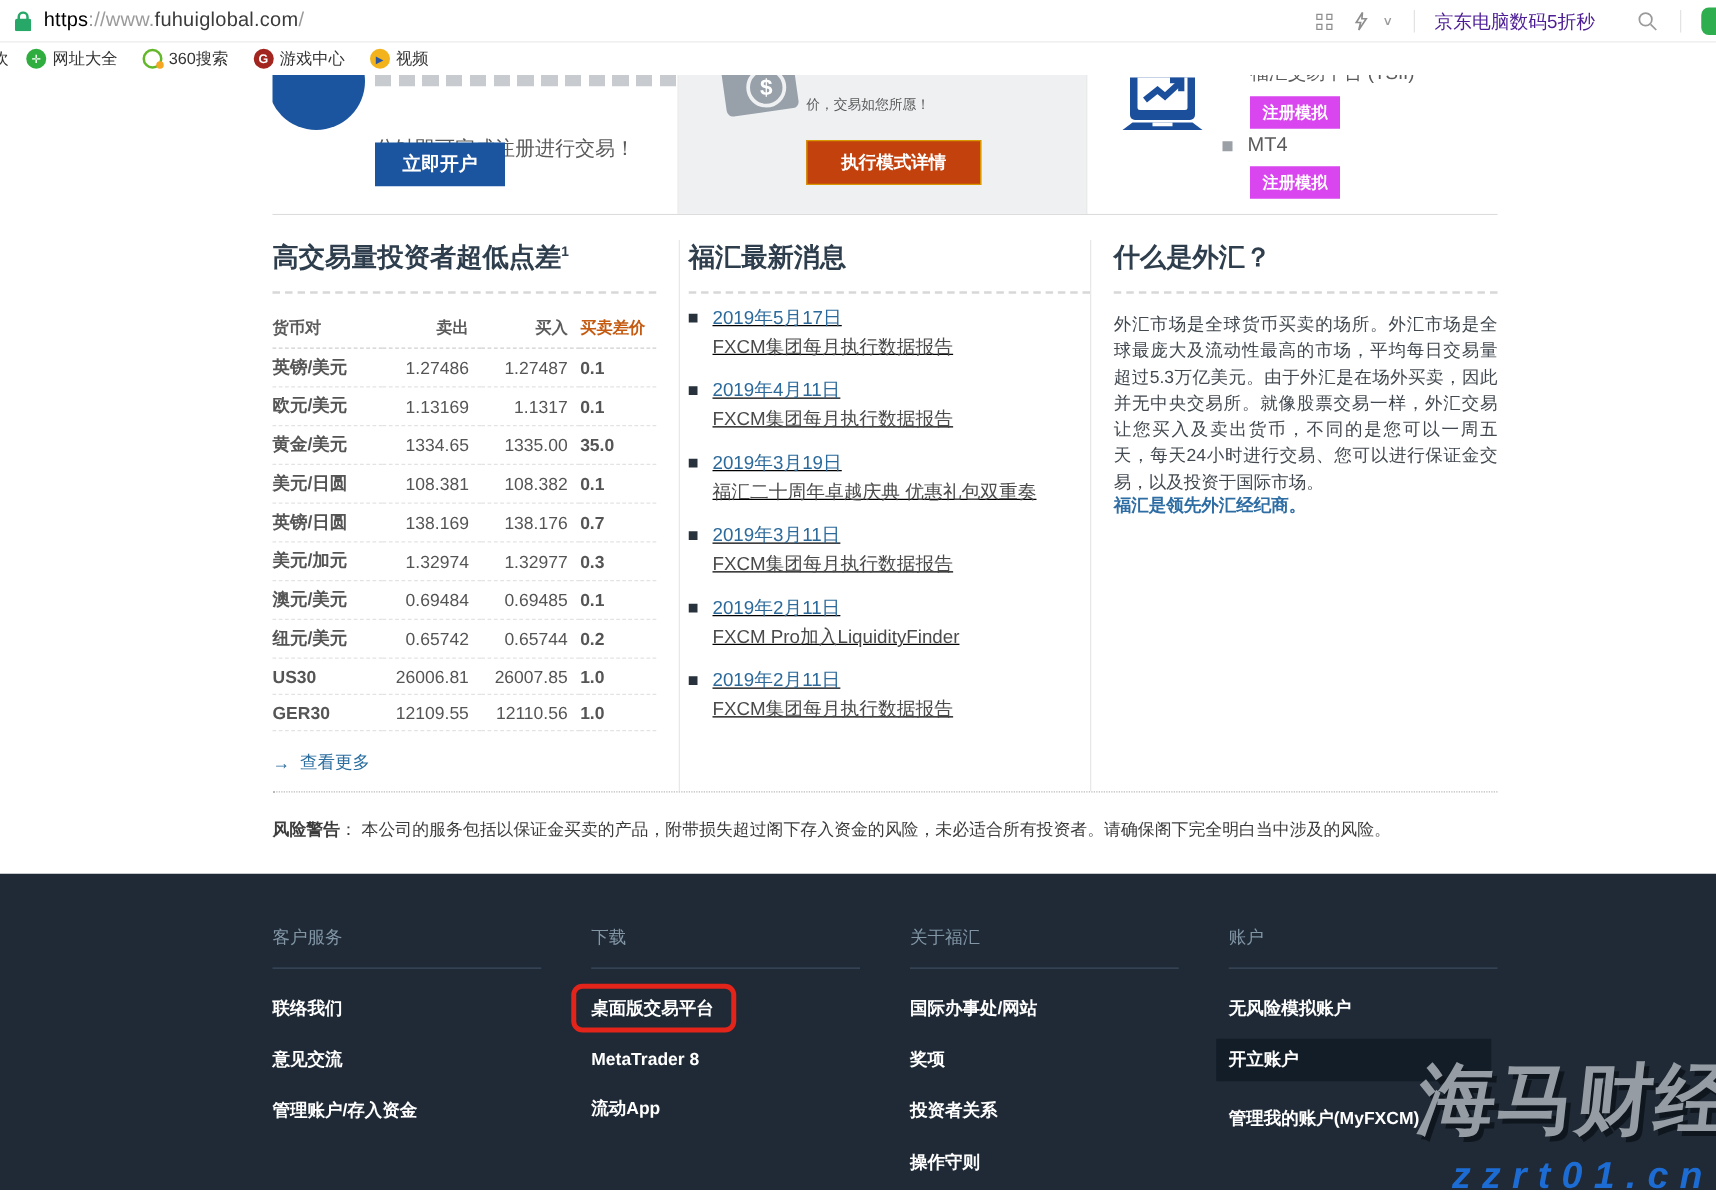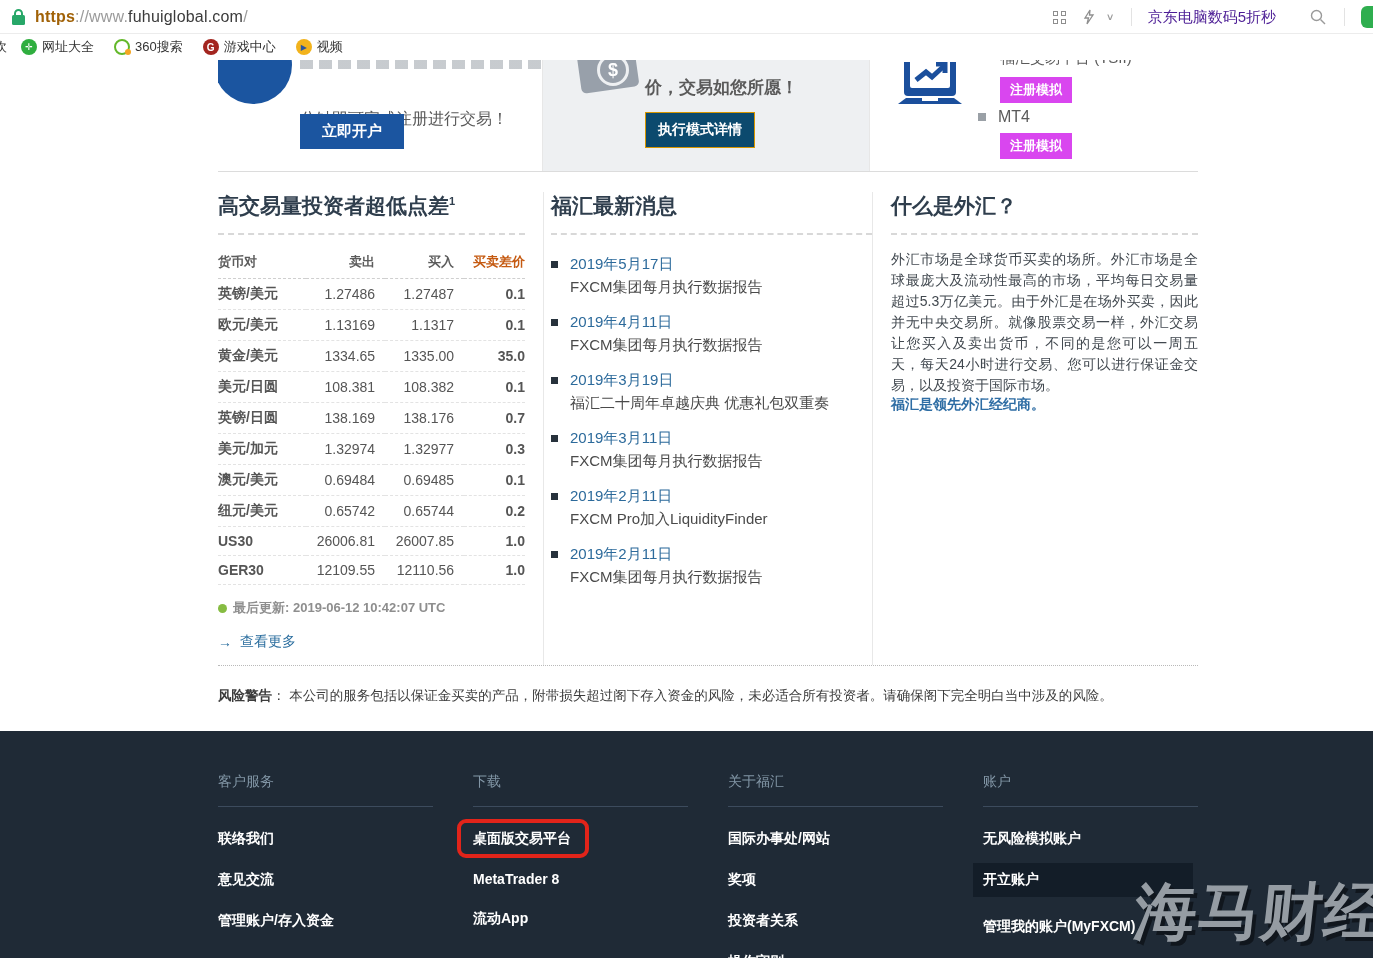--- a/index.html
+++ b/index.html
@@ -4,21 +4,21 @@
 <style>
   * { margin:0; padding:0; box-sizing:border-box; }
   html,body { width:1373px; height:958px; overflow:hidden; background:#fff;
     font-family:"Liberation Sans","DejaVu Sans",sans-serif; }
 
   
   .addressbar { position:relative; height:34px; background:#fff; border-bottom:1px solid #ececec;
     display:flex; align-items:center; padding-left:12px; }
   .lock-ic { width:13px; height:16px; margin-right:10px; flex:0 0 auto; }
   .url { font-size:16px; letter-spacing:.2px; }
-  .url .sch { color:#a16207;font-weight:bold; } .url .www { color:#9b9b9b; } .url .dom { color:#3b3b3b; font-weight:500;}
+  .url .sch { color:#000000; } .url .www { color:#9b9b9b; } .url .dom { color:#3b3b3b; font-weight:500;}
   .url .pth { color:#9b9b9b; }
   .addr-right { position:absolute; right:0; top:0; height:34px; display:flex; align-items:center; }
   .grid-ic { width:13px; height:13px; display:grid; grid-template-columns:5px 5px; grid-template-rows:5px 5px; gap:3px; margin-right:16px; }
   .grid-ic b { background:transparent; border:1.5px solid #8e8e8e; display:block; }
   .bolt-ic { margin-right:10px; }
   .chev-ic { color:#9a9a9a; font-size:12px; margin-right:16px; transform:scaleY(.8); }
   .vsep { width:1px; height:18px; background:#e3e3e3; margin-right:16px; }
   .addr-search-text { font-size:15px; color:#4c1d95; margin-right:34px; }
   .mag-ic { margin-right:18px; }
   .green-partial { width:22px; height:22px; border-radius:6px; background:#2fae4f; margin-right:-10px; }
@@ -45,23 +45,23 @@
     background:repeating-linear-gradient(90deg,#9aa1a8 0 13px, transparent 13px 19px); }
   .bline { position:absolute; left:82px; top:17px; font-size:16px; color:#5a5a5a; white-space:nowrap;margin-top:32px; }
   .btn-blue { position:absolute; left:82px; top:54px; background:#1b55a0; color:#fff; font-size:15px; font-weight:bold;
     padding:8px 22px; border:none; cursor:pointer; }
   .dollar-tag { position:absolute; left:30px; top:-18px; width:70px; height:64px; }
   .dollar-tag .tagbody { position:absolute; left:6px; top:8px; width:58px; height:40px; background:#98a0aa;
     border-radius:5px; transform:rotate(-8deg); }
   .dollar-tag .dcirc { position:absolute; left:24px; top:12px; width:32px; height:32px; border-radius:50%;
     background:#98a0aa; border:3px solid #eef0f2; color:#fff; font-weight:bold; font-size:18px;
     display:flex; align-items:center; justify-content:center; }
-  .bline2 { position:absolute; left:102px; top:16px; font-size:17px; color:#5a5a5a; white-space:nowrap;font-weight:bold; }
-  .btn-yellow { position:absolute; left:102px; top:52px; background:#0c4a6e; color:#fff; font-size:14px; font-weight:bold;
-    padding:8px 12px; border:1px solid #d89700; cursor:pointer; }
+  .bline2 { position:absolute; left:102px; top:16px; font-size:11px; color:#5a5a5a; white-space:nowrap; }
+  .btn-yellow { position:absolute; left:102px; top:52px; background:#c2410c; color:#fff; font-size:14px; font-weight:bold;
+    padding:8px 27px; border:1px solid #d89700; cursor:pointer; }
   .laptop-ic { position:absolute; left:20px; top:2px; }
   .clip-plat { position:absolute; left:130px; top:0; height:10px; overflow:hidden; width:190px; }
   .clip-plat span { display:block; margin-top:-11px; font-size:15px; color:#5a5a5a; white-space:nowrap; }
   .btn-demo { background:#d946ef; color:#fff; font-size:13px; font-weight:bold; padding:4px 10px; border:none; cursor:pointer;
     position:absolute; left:130px; }
   .btn-demo.d1 { top:17px; } .btn-demo.d2 { top:73px; }
   .mt4-row { position:absolute; left:108px; top:48px; font-size:16px; color:#5a5a5a; display:flex; align-items:center; gap:12px; }
   .sq-bullet { width:8px; height:8px; background:#9aa0a6; display:inline-block; }
 
   
@@ -74,27 +74,27 @@
   .sec-title { font-size:21px; font-weight:bold; color:#2f3e4d; }
   .sec-title sup { font-size:11px; }
   .dashline { border-bottom:2px dashed #d8d8d8; margin:13px 0 10px; }
 
   table.spreads { border-collapse:collapse; width:307px; }
   table.spreads th { font-size:13px; font-weight:bold; color:#5c5c5c; padding:8px 0 7px; border-bottom:1px dashed #cfcfcf; }
   table.spreads th.h-spread { color:#c55a11; }
   table.spreads td { font-size:14px; color:#555; padding:6px 0; border-bottom:1px dashed #e3e3e3; height:29px; }
   .c-pair { text-align:left; width:92px; font-weight:bold; color:#3a3a3a; }
   .c-sell,.c-buy { text-align:right; width:80px; padding-right:10px !important; }
-  .c-spread { text-align:right; width:64px; font-weight:bold; color:#c55a11; }
+  .c-spread { text-align:left; width:64px; font-weight:bold; color:#c55a11; }
   .lastupd { margin-top:14px; font-size:13px; font-weight:bold; color:#8e8e8e; display:flex; align-items:center; gap:6px; }
   .gdot { width:9px; height:9px; border-radius:50%; background:#86bc42; display:inline-block; }
   .seemore { margin-top:16px; font-size:14px; color:#2a6d9e; display:flex; align-items:center; gap:8px; cursor:pointer; }
   .seemore .arr { font-size:14px; }
 
-  .news-list { margin-top:20px; }
+  .news-list { margin-top:10px;text-decoration:underline; }
   .news-item { display:flex; gap:12px; margin-bottom:16px; }
   .news-bullet { width:7px; height:7px; background:#27323c; margin-top:6px; flex:0 0 auto; }
   .news-date { font-size:15px; color:#2c6a9b; cursor:pointer; }
   .news-desc { font-size:15px; color:#4a4a4a; margin-top:4px; }
 
   .fx-body { font-size:14px; line-height:21px; color:#41484f; margin-top:14px; text-align:justify; }
   .fx-link { font-size:14px; font-weight:bold; color:#2e6da4; margin-top:0px; cursor:pointer; }
 
   
   .risk { margin-left:218px; width:980px; padding:21px 0 26px; font-size:13.5px; color:#3c3c3c; }
@@ -275,24 +275,20 @@
               <td class="c-spread">1.0</td>
             </tr>
             <tr>
               <td class="c-pair">GER30</td>
               <td class="c-sell">12109.55</td>
               <td class="c-buy">12110.56</td>
               <td class="c-spread">1.0</td>
             </tr>
           </tbody>
       </table>
-      <div class="lastupd">
-        <span class="gdot"></span>
-        <span><span>最后更新:</span> <span>2019-06-12 10:42:07 UTC</span></span>
-      </div>
       <div class="seemore">
         <span class="arr">→</span>
         <span>查看更多</span>
       </div>
     </div>
 
     <div class="col mid">
       <div class="sec-title">福汇最新消息</div>
       <div class="dashline"></div>
       <div class="news-list" id="news-list">

